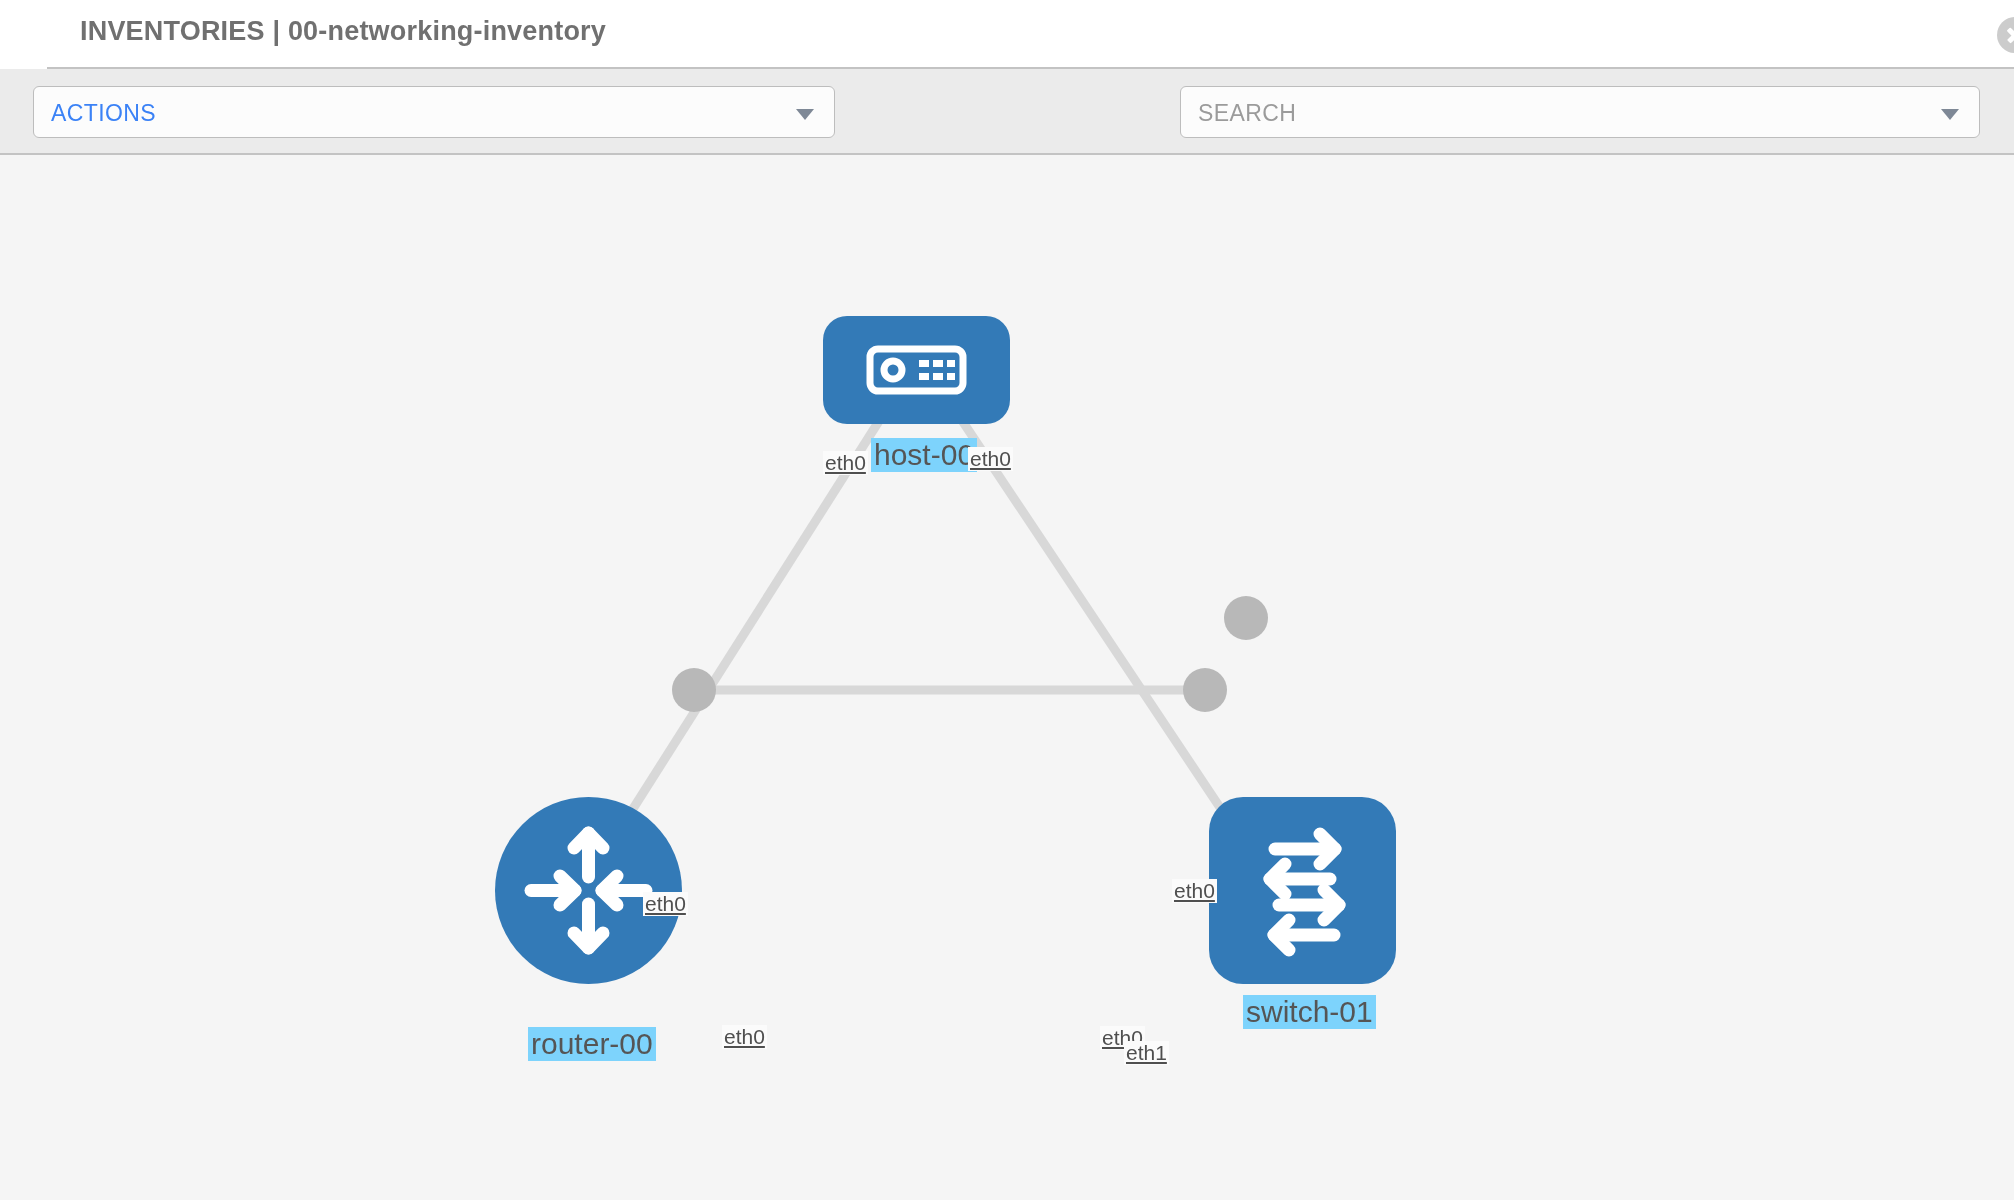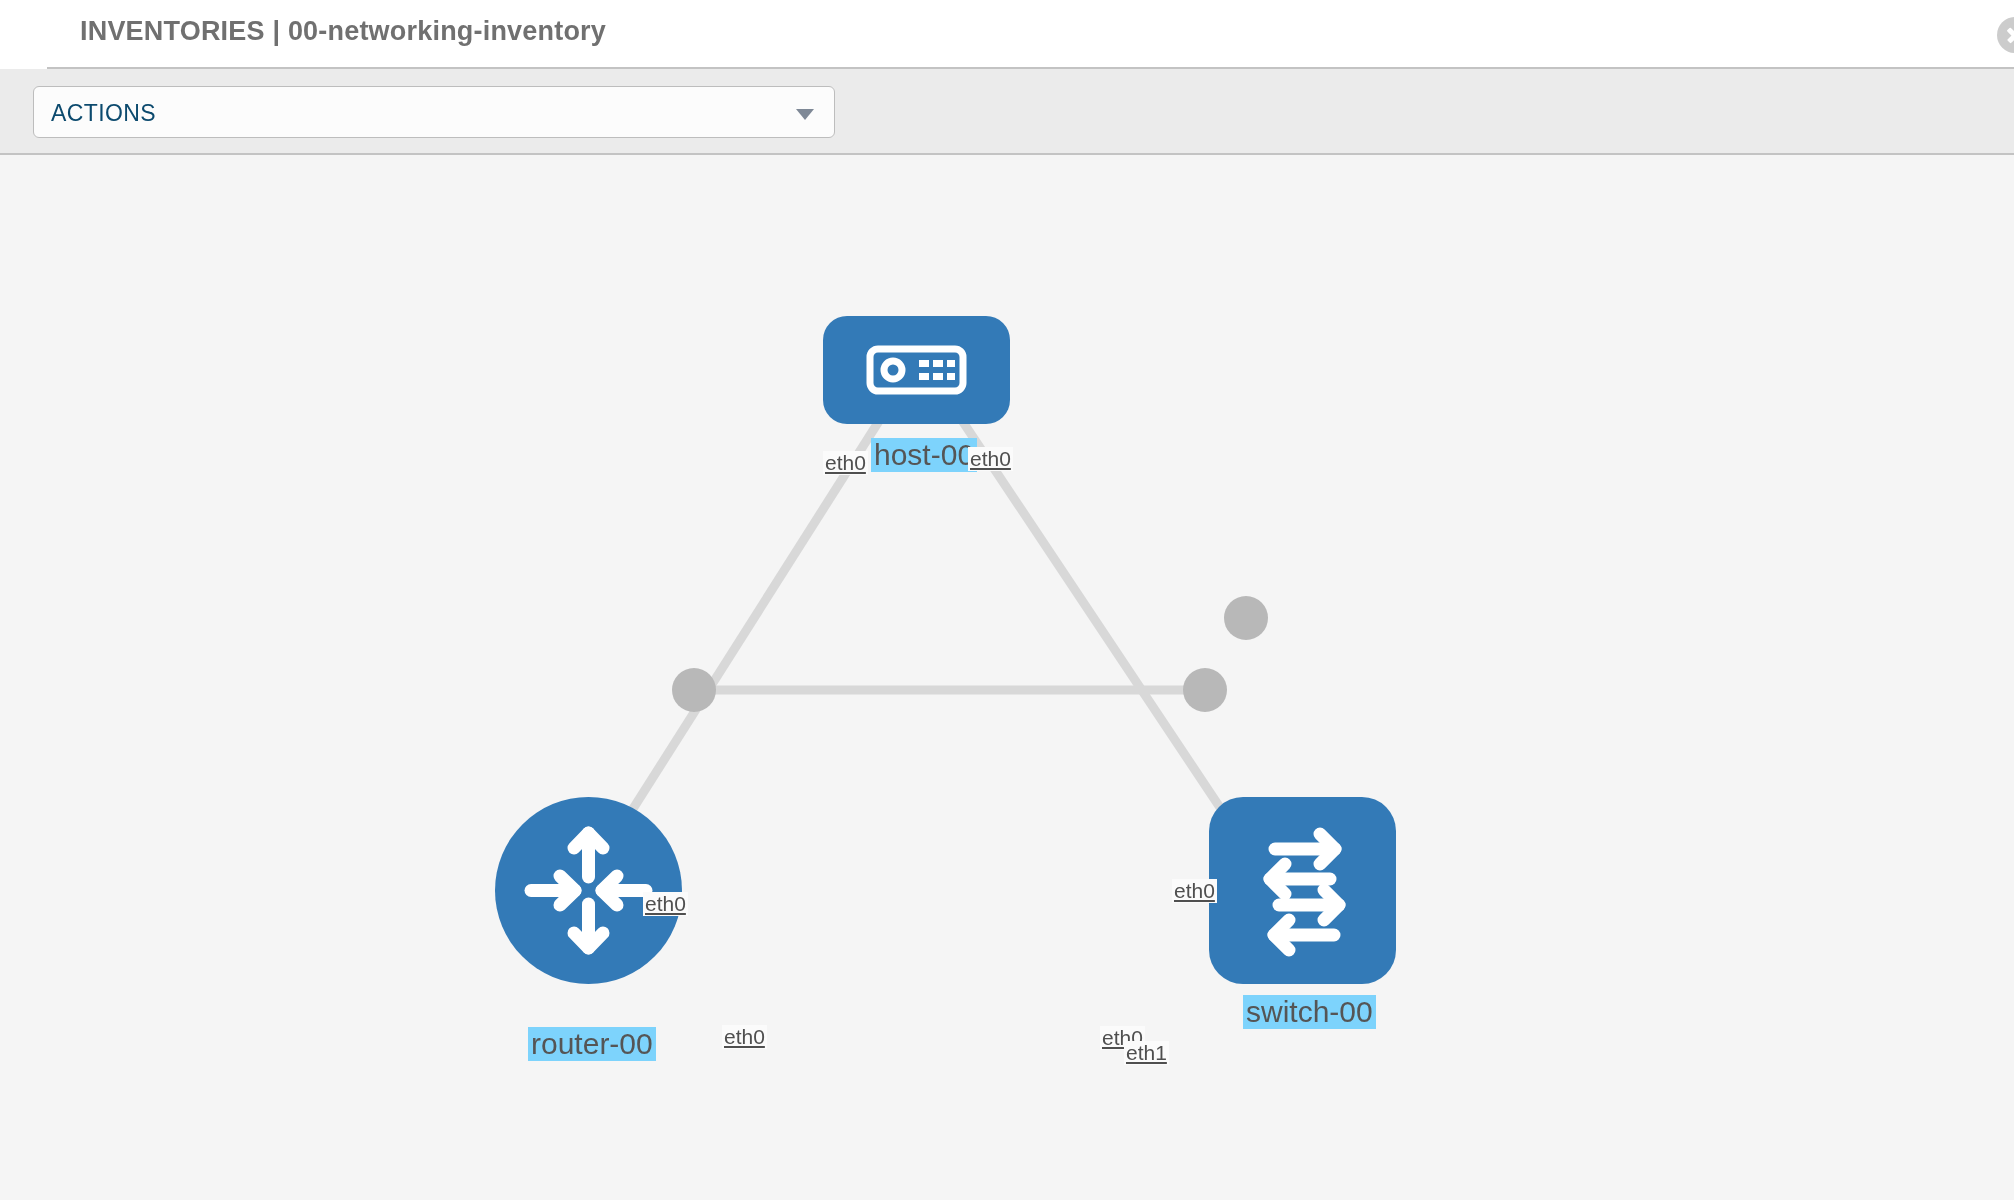--- a/index.html
+++ b/index.html
@@ -39,21 +39,21 @@
     background: #ebebeb; border-bottom: 2px solid #c3c3c3;
   }
   .actions-select {
     position: absolute; left: 33px; top: 17px;
     width: 802px; height: 52px;
     background: #fcfcfc; border: 1.5px solid #bdbdbd; border-radius: 6px;
     cursor: pointer;
   }
   .actions-label {
     position: absolute; left: 17px; top: 13px;
-    font-size: 23px; color: #0c4a6e; letter-spacing: 0.4px;
+    font-size: 23px; color: #3b82f6; letter-spacing: 0.4px;
   }
   .caret {
     position: absolute; right: 20px; top: 22px;
     width: 0; height: 0;
     border-left: 9px solid transparent; border-right: 9px solid transparent;
     border-top: 11px solid #7e8896;
   }
   .tool-icon {
     position: absolute; top: 88px;
     width: 44px; height: 44px; cursor: pointer;
@@ -137,20 +137,24 @@
 
     <div class="tool-icon key">
       <svg viewBox="0 0 44 44" aria-hidden="true">
         <circle cx="15" cy="17" r="9" fill="none" stroke="#78828e" stroke-width="4.5"></circle>
         <path d="M21.5 23.5 L36 38" stroke="#78828e" stroke-width="4.5" stroke-linecap="round"></path>
         <path d="M31 28 L37 22" stroke="#78828e" stroke-width="4.5" stroke-linecap="round"></path>
         <path d="M35 32 L40 27" stroke="#78828e" stroke-width="4.5" stroke-linecap="round"></path>
       </svg>
     </div>
 
+    <div class="search-box">
+      <span class="search-label">SEARCH</span>
+      <span class="caret"></span>
+    </div>
   </div>
 
   <div class="canvas">
 
     <svg class="links" viewBox="0 0 2014 1045">
 
       <line x1="886" y1="255" x2="610" y2="690" stroke="#d8d8d8" stroke-width="9"></line>
 
       <line x1="955" y1="255" x2="1245" y2="690" stroke="#d8d8d8" stroke-width="9"></line>
 
@@ -212,21 +216,21 @@
           <path d="M115 93 L130 108 L115 123"></path>
 
           <path d="M125 138 H65"></path>
           <path d="M80 123 L65 138 L80 153"></path>
         </g>
       </svg>
     </div>
 
     <div class="node-label lbl-host">host-00</div>
     <div class="node-label lbl-router">router-00</div>
-    <div class="node-label lbl-switch">switch-00</div>
+    <div class="node-label lbl-switch">switch-01</div>
 
     <div class="iface-label if-host-left">eth0</div>
     <div class="iface-label if-host-right">eth0</div>
     <div class="iface-label if-left-mid">eth0</div>
     <div class="iface-label if-right-mid">eth0</div>
     <div class="iface-label if-router-eth0">eth0</div>
     <div class="iface-label if-switch-eth0">eth0</div>
     <div class="iface-label if-switch-eth1">eth1</div>
 
   </div>

